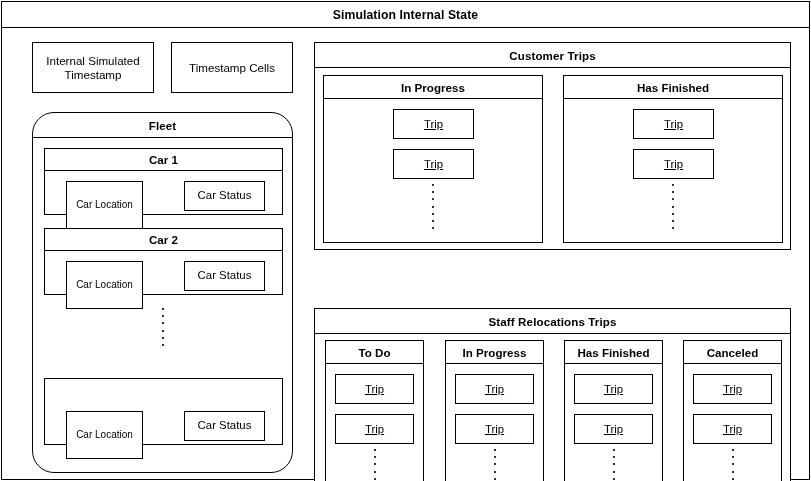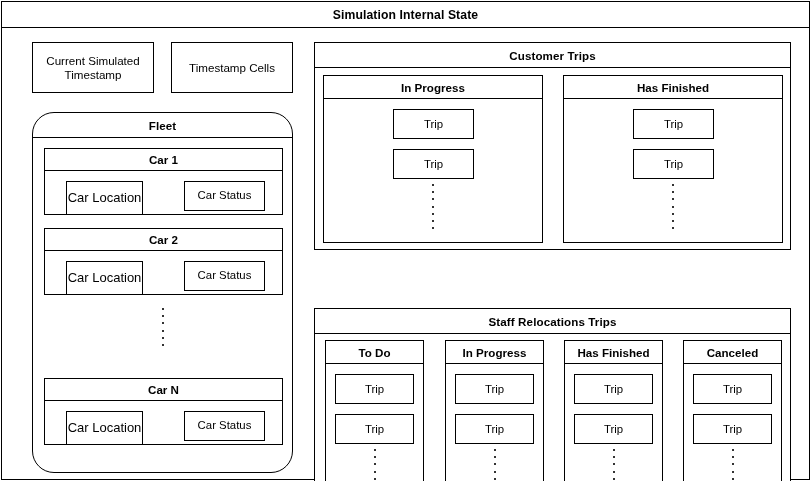--- a/index.html
+++ b/index.html
@@ -98,21 +98,21 @@
   .car-header {
     position: absolute;
     left: 0; top: 0; width: 100%;
     height: 22px;
     box-sizing: border-box;
     border-bottom: 1.6px solid #000000;
     display: flex; align-items: center; justify-content: center;
     font-weight: bold;
     font-size: 11.6px;
   }
-  .car-loc  { left: 21px;  top: 32px; width: 77px; height: 34px; font-size: 13px; }
+  .car-loc  { left: 21px;  top: 32px; width: 77px; height: 48px; font-size: 10px; }
   .car-stat { left: 139px; top: 32px; width: 81px; height: 30px; font-size: 11.4px; }
 
   #car-panel-0 { top: 35px; }
   #car-panel-1 { top: 115px; }
   #car-panel-2 { top: 265px; }
 
   
   #customer-trips-panel {
     left: 312px; top: 40px; width: 477px; height: 208px;
   }
@@ -135,20 +135,21 @@
     font-weight: bold;
     font-size: 11.6px;
   }
   .trip-box {
     position: absolute;
     box-sizing: border-box;
     border: 1.6px solid #000000;
     background: #ffffff;
     display: flex; align-items: center; justify-content: center;
     font-size: 11.4px;
+    text-decoration: underline;
   }
 
   #ct-col-0 { left: 8px;   width: 220px; height: 168px; }
   #ct-col-1 { left: 248px; width: 220px; height: 168px; }
   .ct-trip-0 { left: 69px; top: 33px; width: 81px; height: 30px; }
   .ct-trip-1 { left: 69px; top: 73px; width: 81px; height: 30px; }
   .ct-dots   { left: 0; top: 108px; width: 100%; }
 
   
   #staff-panel {
@@ -189,21 +190,21 @@
 </style>
 </head>
 <body>
 
 <div id="root">
 
   <div class="bx" id="outer-frame">
 
     <div class="hdr" id="app-title">Simulation Internal State</div>
 
-    <div class="leaf" id="current-timestamp-box">Current Simulated Timestamp</div>
+    <div class="leaf" id="current-timestamp-box">Internal Simulated Timestamp</div>
 
     <div class="leaf" id="serviced-cells-box">Timestamp Cells</div>
 
     <div class="bx" id="fleet-panel">
       <div class="hdr" id="fleet-header">Fleet</div>
 
       <div class="car-panel" id="car-panel-0">
         <div class="car-header">Car 1</div>
         <div class="leaf car-loc">Car Location</div>
         <div class="leaf car-stat">Car Status</div>
@@ -218,21 +219,20 @@
       <div class="vdots" id="fleet-dots">
           <i style="background: rgb(51, 51, 51);"></i>
           <i style="background: rgb(51, 51, 51);"></i>
           <i style="background: rgb(51, 51, 51);"></i>
           <i style="background: rgb(51, 51, 51);"></i>
           <i style="background: rgb(51, 51, 51);"></i>
           <i style="background: rgb(51, 51, 51);"></i>
         </div>
 
       <div class="car-panel" id="car-panel-2">
-        <div class="car-header">Car N</div>
         <div class="leaf car-loc">Car Location</div>
         <div class="leaf car-stat">Car Status</div>
       </div>
     </div>
 
     <div class="bx" id="customer-trips-panel">
       <div class="hdr" id="customer-trips-header">Customer Trips</div>
 
       <div class="trip-col" id="ct-col-0">
         <div class="trip-col-header">In Progress</div>

